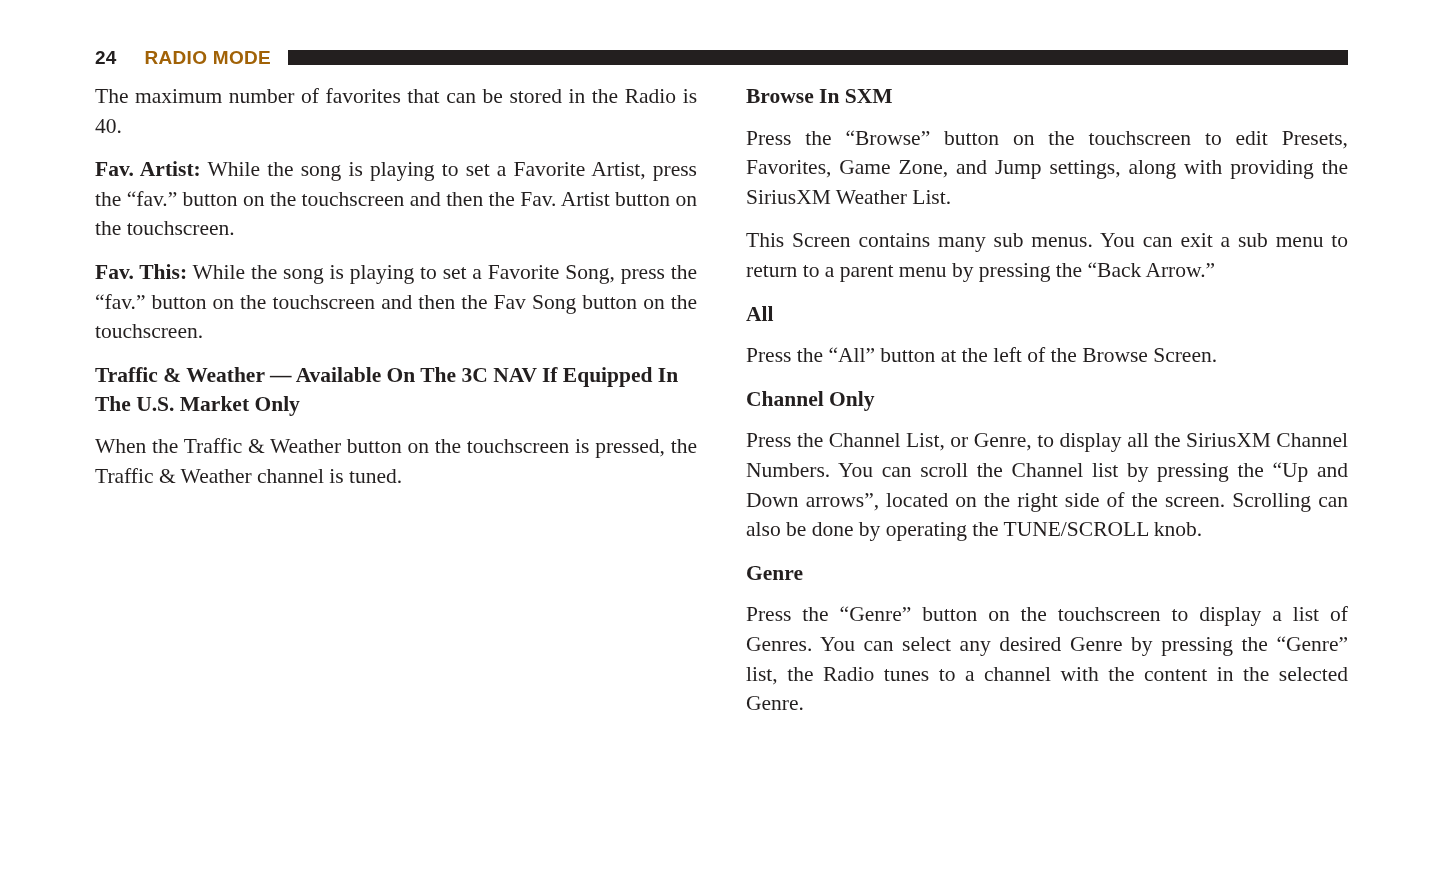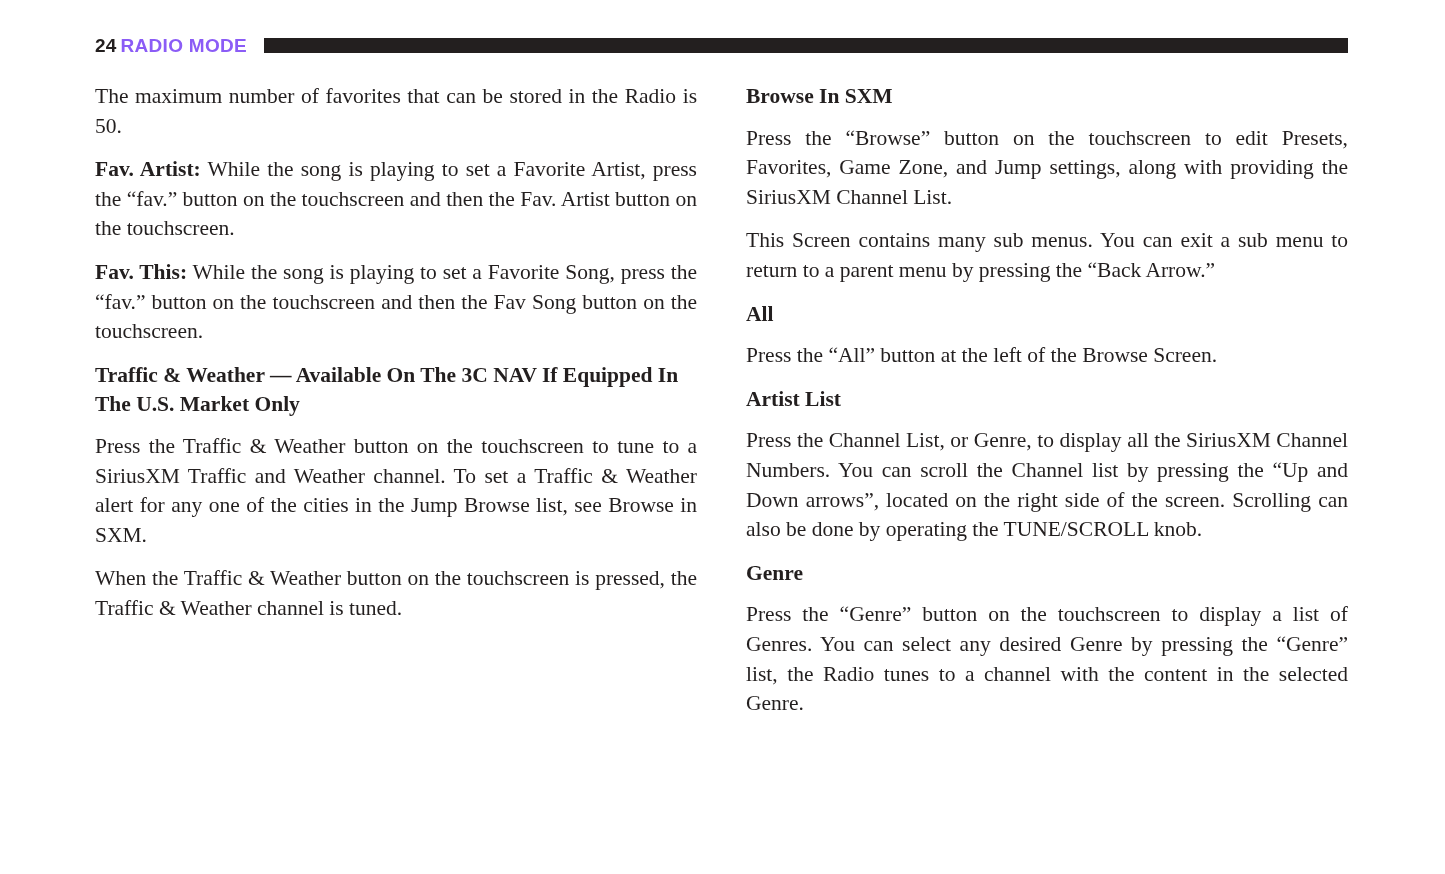--- a/index.html
+++ b/index.html
@@ -20,44 +20,44 @@
     position: relative;
     width: 1445px;
     height: 874px;
     box-sizing: border-box;
   }
 
   
   .page-header {
     position: absolute;
     left: 95px;
-    top: 32px;
+    top: 44px;
     width: 1253px;
     height: 26px;
     display: flex;
     align-items: center;
   }
   .folio {
     font-family: "Liberation Sans", "DejaVu Sans", sans-serif;
     font-weight: bold;
     font-size: 19px;
     letter-spacing: 0.2px;
     line-height: 1;
     color: #231f1f;
     white-space: nowrap;
   }
   .header-title {
     font-family: "Liberation Sans", "DejaVu Sans", sans-serif;
     font-weight: bold;
     font-size: 19px;
     letter-spacing: 0.3px;
     line-height: 1;
-    color: #8b5cf6;
+    color: #a16207;
     white-space: nowrap;
-    margin-left: 4px;
+    margin-left: 28px;
   }
   .header-rule {
     flex: 1 1 auto;
     height: 15px;
     background: #231f1f;
     margin-left: 17px;
     margin-top: 1px;
   }
 
   
@@ -113,33 +113,32 @@
 <div class="page">
 
   <div class="page-header">
     <span class="folio">24</span>
     <span class="header-title">RADIO MODE</span>
     <span class="header-rule"></span>
   </div>
 
   <div class="columns">
     <div class="col">
-        <p class="body">The maximum number of favorites that can be stored in the Radio is 50.</p>
+        <p class="body">The maximum number of favorites that can be stored in the Radio is 40.</p>
         <p class="body"><span class="lead-in">Fav. Artist:</span><span> While the song is playing to set a Favorite Artist, press the “fav.” button on the touchscreen and then the Fav. Artist button on the touchscreen.</span></p>
         <p class="body"><span class="lead-in">Fav. This:</span><span> While the song is playing to set a Favorite Song, press the “fav.” button on the touchscreen and then the Fav Song button on the touchscreen.</span></p>
         <h2 class="heading">Traffic &amp; Weather — Available On The 3C NAV If Equipped In The U.S. Market Only</h2>
-        <p class="body">Press the Traffic &amp; Weather button on the touchscreen to tune to a SiriusXM Traffic and Weather channel. To set a Traffic &amp; Weather alert for any one of the cities in the Jump Browse list, see Browse in SXM.</p>
         <p class="body">When the Traffic &amp; Weather button on the touchscreen is pressed, the Traffic &amp; Weather channel is tuned.</p>
       </div>
     <div class="col">
         <h2 class="heading first">Browse In SXM</h2>
-        <p class="body">Press the “Browse” button on the touchscreen to edit Presets, Favorites, Game Zone, and Jump settings, along with providing the SiriusXM Channel List.</p>
+        <p class="body">Press the “Browse” button on the touchscreen to edit Presets, Favorites, Game Zone, and Jump settings, along with providing the SiriusXM Weather List.</p>
         <p class="body">This Screen contains many sub menus. You can exit a sub menu to return to a parent menu by pressing the “Back Arrow.”</p>
         <h2 class="heading">All</h2>
         <p class="body ragged">Press the “All” button at the left of the Browse Screen.</p>
-        <h2 class="heading">Artist List</h2>
+        <h2 class="heading">Channel Only</h2>
         <p class="body">Press the Channel List, or Genre, to display all the SiriusXM Channel Numbers. You can scroll the Channel list by pressing the “Up and Down arrows”, located on the right side of the screen. Scrolling can also be done by operating the TUNE/SCROLL knob.</p>
         <h2 class="heading">Genre</h2>
         <p class="body">Press the “Genre” button on the touchscreen to display a list of Genres. You can select any desired Genre by pressing the “Genre” list, the Radio tunes to a channel with the content in the selected Genre.</p>
       </div>
   </div>
 
 </div>
 
 </body></html>

